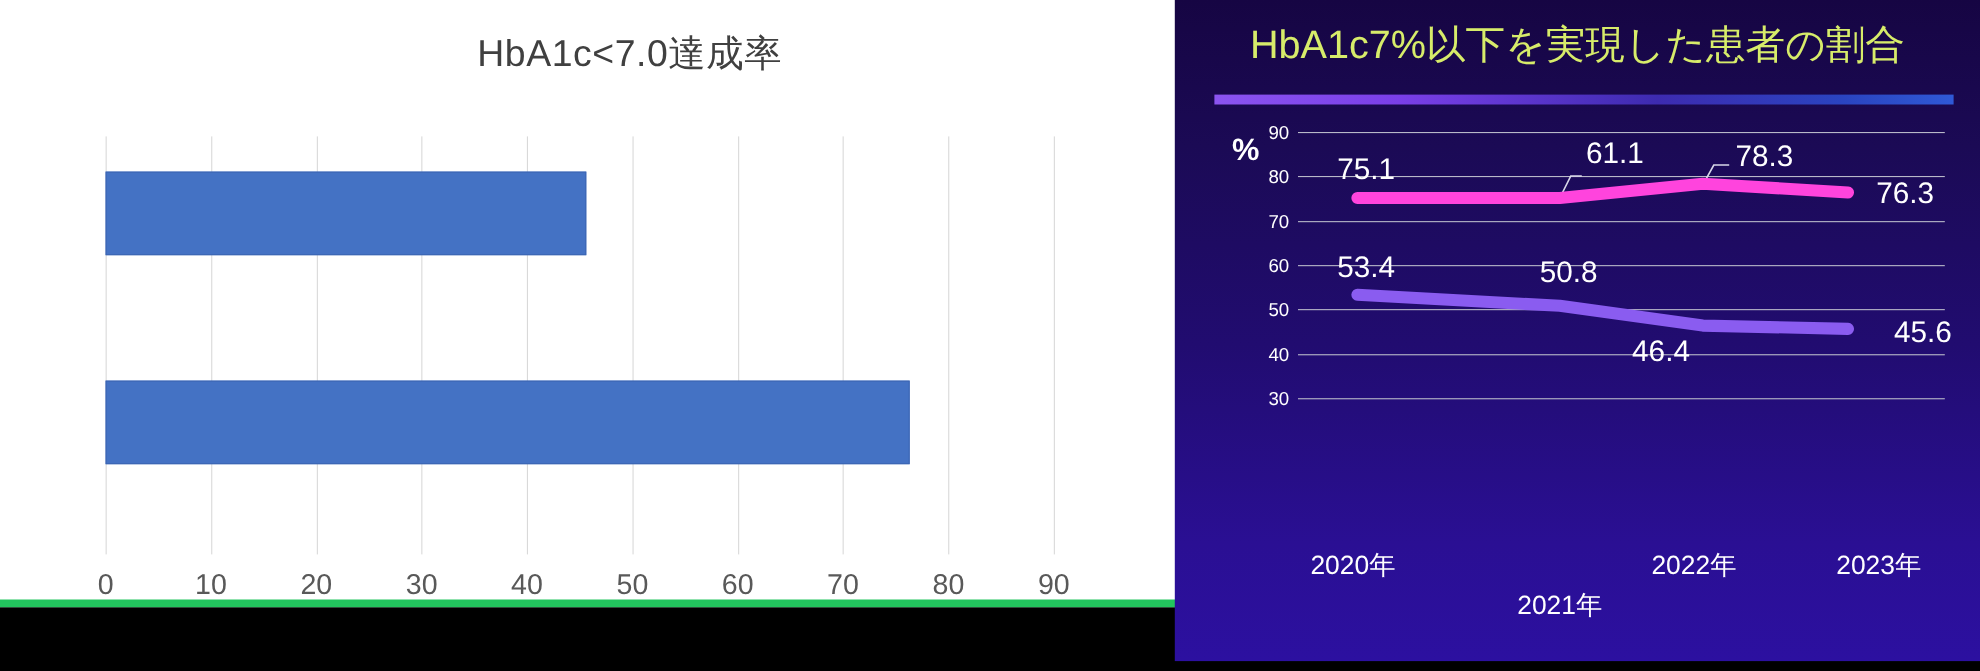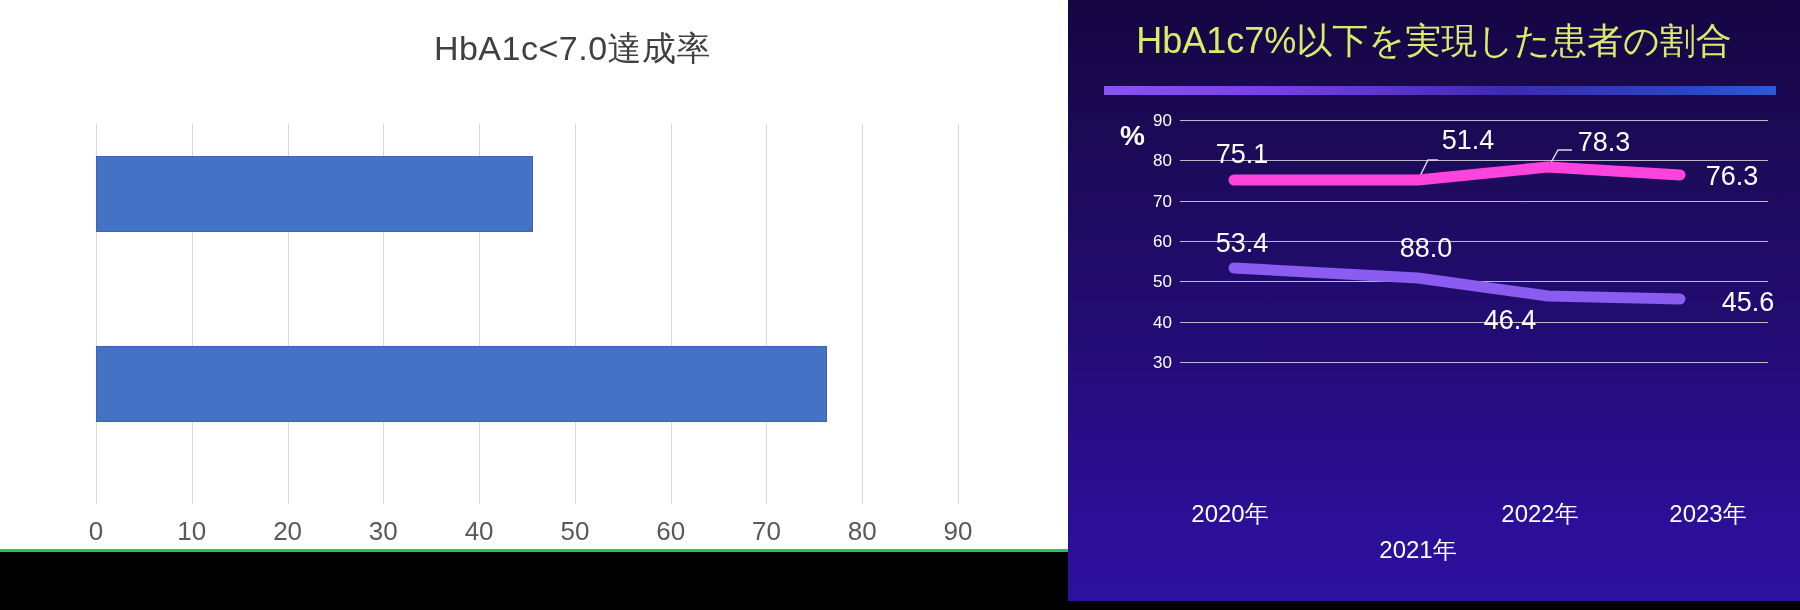--- a/index.html
+++ b/index.html
@@ -17,21 +17,21 @@
 
   
   #left-panel {
     position: absolute;
     left: 0px;
     top: 0px;
     width: 1148px;
     height: 552px;
     background: #ffffff;
     border-right: 3px solid #9a9a9a;
-    border-bottom: 3px solid #22c55e;
+    border-bottom: 7px solid #22c55e;
     box-sizing: border-box;
   }
   #left-chart-title {
     position: absolute;
     left: 0; right: 0;
     top: 26px;
     text-align: center;
     font-size: 34px;
     color: #404040;
     font-weight: 400;
@@ -250,26 +250,26 @@
     <svg id="right-svg" viewBox="0 0 588 242" preserveAspectRatio="none">
 
       <path d="M 368 48 L 378 30 L 392 30" stroke="#d8d8e8" stroke-width="1.5" fill="none"></path>
 
       <path d="M 238 60 L 248 40 L 258 40" stroke="#d8d8e8" stroke-width="1.5" fill="none"></path>
       <polyline points="54,60 238,60 368,47 500,55" fill="none" stroke="#ff44dd" stroke-width="11" stroke-linecap="round" stroke-linejoin="round"></polyline>
       <polyline points="54,148 238,158 368,176 500,179" fill="none" stroke="#8a5cf0" stroke-width="11" stroke-linecap="round" stroke-linejoin="round"></polyline>
     </svg>
 
     <div class="rdlabel" style="left:62px;  top:34px;">75.1</div>
-    <div class="rdlabel" style="left:288px; top:20px;">51.4</div>
+    <div class="rdlabel" style="left:288px; top:20px;">61.1</div>
     <div class="rdlabel" style="left:424px; top:22px;">78.3</div>
     <div class="rdlabel" style="left:552px; top:56px;">76.3</div>
 
     <div class="rdlabel" style="left:62px;  top:123px;">53.4</div>
-    <div class="rdlabel" style="left:246px; top:128px;">88.0</div>
+    <div class="rdlabel" style="left:246px; top:128px;">50.8</div>
     <div class="rdlabel" style="left:330px; top:200px;">46.4</div>
     <div class="rdlabel" style="left:552px; top:182px;margin-left:16px;">45.6</div>
 
     <div class="rxtick" style="left:50px;">2020年</div>
     <div class="rxtick" style="left:238px;margin-top:36px;">2021年</div>
     <div class="rxtick" style="left:360px;">2022年</div>
     <div class="rxtick" style="left:528px;">2023年</div>
   </div>
 
 </div>

